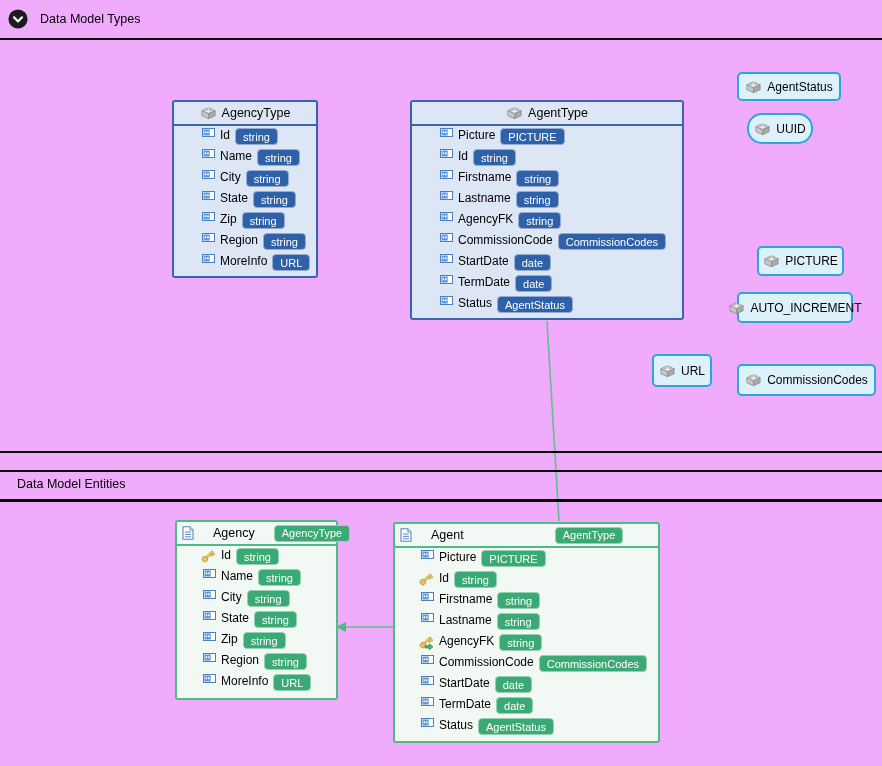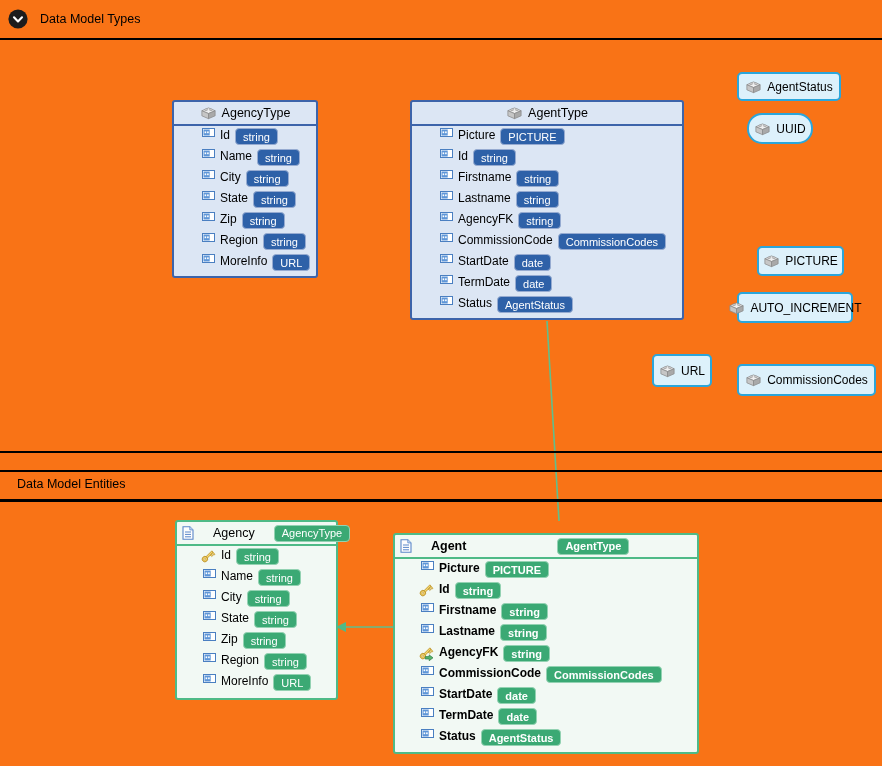--- a/index.html
+++ b/index.html
@@ -1,16 +1,16 @@
 <!DOCTYPE html>
 <html><head>
 <meta charset="utf-8">
 <style>
   html,body{margin:0;padding:0;background:#fff;}
-  #canvas{position:relative;width:882px;height:766px;background:#f97316;overflow:hidden;
+  #canvas{position:relative;width:882px;height:766px;background:#f0abfc;overflow:hidden;
           font-family:"Liberation Sans","DejaVu Sans",sans-serif;color:#000;}
   .hline{position:absolute;left:0;width:882px;background:#000;}
   #divider-top{top:38px;height:2px;}
   #line-a{top:451px;height:2px;}
   #line-b{top:470px;height:2px;}
   #line-c{top:499px;height:3px;}
   .section-title{position:absolute;font-size:12.5px;}
   #title-types{left:40px;top:12px;}
   #title-entities{left:17px;top:477px;}
   #chevron-btn{position:absolute;left:8px;top:9px;width:20px;height:20px;cursor:pointer;}
@@ -39,21 +39,21 @@
   #chip-autoincrement{left:737px;top:292px;width:116px;height:31px;}
   #chip-url{left:652px;top:354px;width:60px;height:33px;}
   #chip-commissioncodes{left:737px;top:364px;width:139px;height:32px;}
 
   
   .entity-box{position:absolute;box-sizing:border-box;border:2px solid #4fba87;background:#f2f9f4;
               border-radius:3px;}
   .entity-box .hdr{display:flex;align-items:center;gap:19px;height:22px;padding-left:5px;
                    border-bottom:2px solid #4fba87;font-size:12.5px;}
   #box-agency{left:175px;top:520px;width:163px;height:180px;}
-  #box-agent{left:393px;top:533px;width:306px;height:221px;font-weight:bold;}
+  #box-agent{left:393px;top:522px;width:267px;height:221px;}
   #box-agency .row{padding-left:26px;}
   #box-agent .row{padding-left:26px;}
   .badge-offset{margin-left:72px;}
 
   
   .ic-package{width:17px;height:14px;flex:none;}
   .ic-doc{width:12px;height:14px;flex:none;}
   .ic-input{width:13px;height:9px;flex:none;}
   .ic-key{width:16px;height:16px;flex:none;margin-left:-3px;}
   #connector-overlay{position:absolute;left:0;top:0;width:882px;height:766px;pointer-events:none;}

